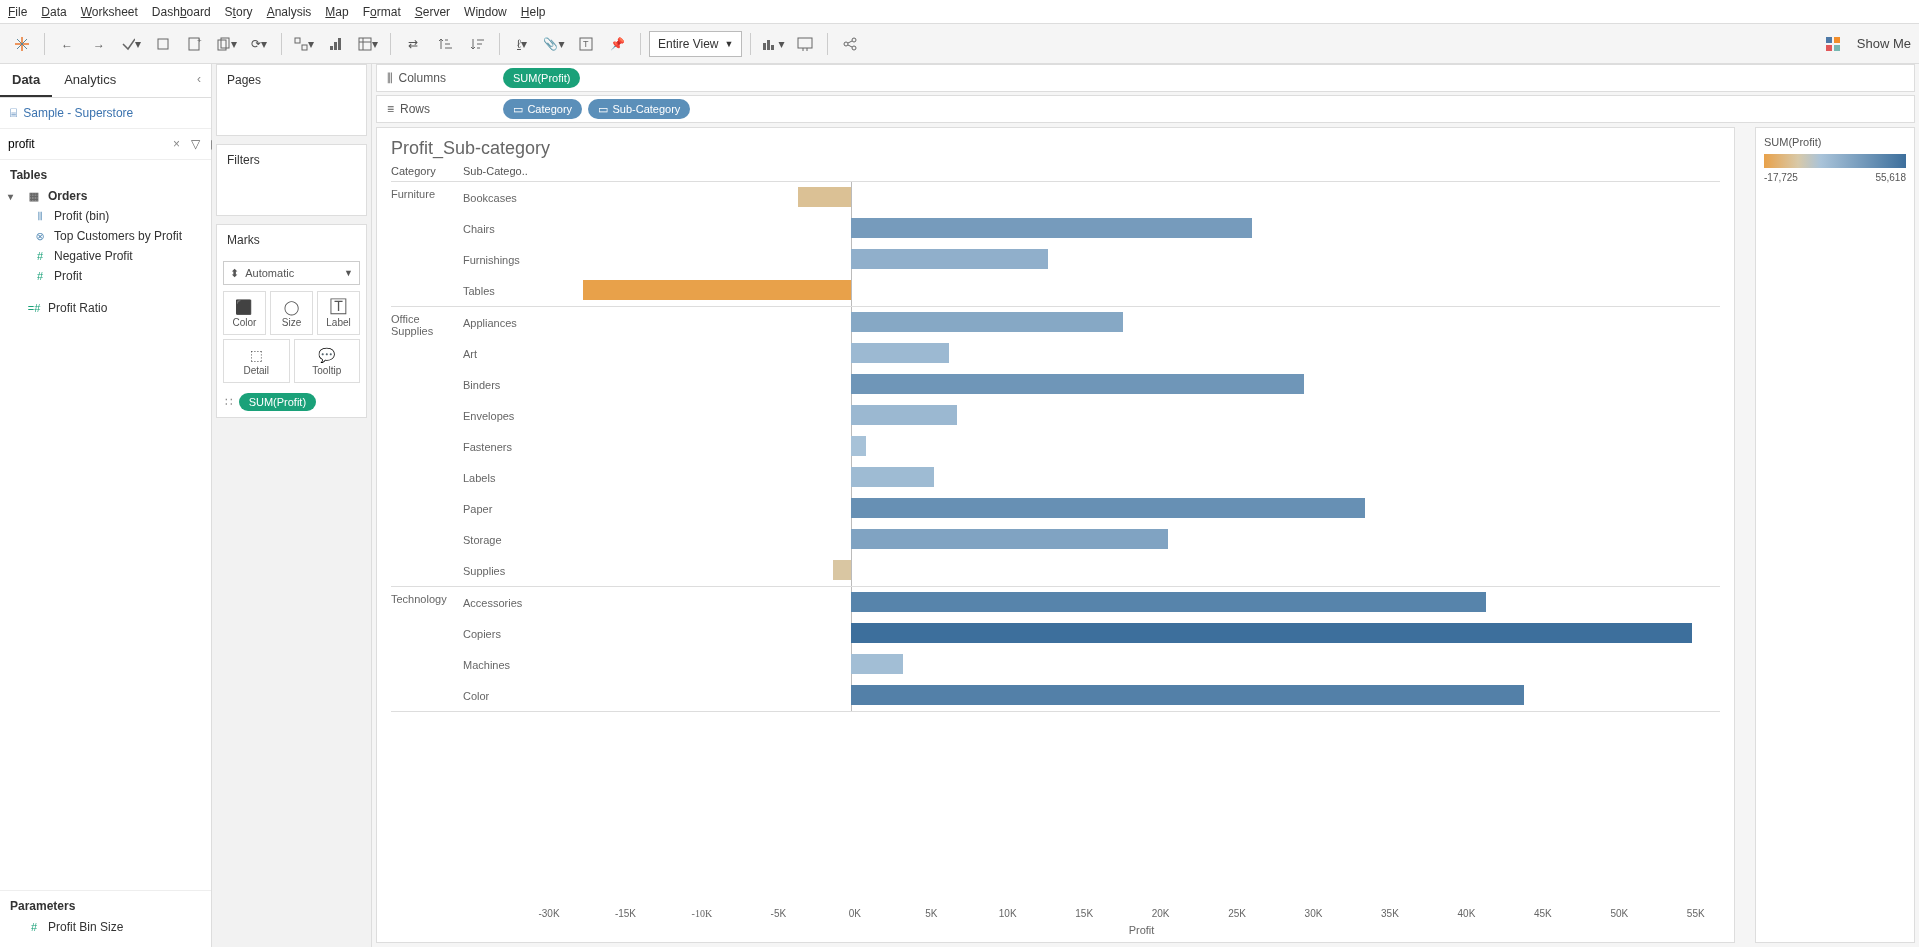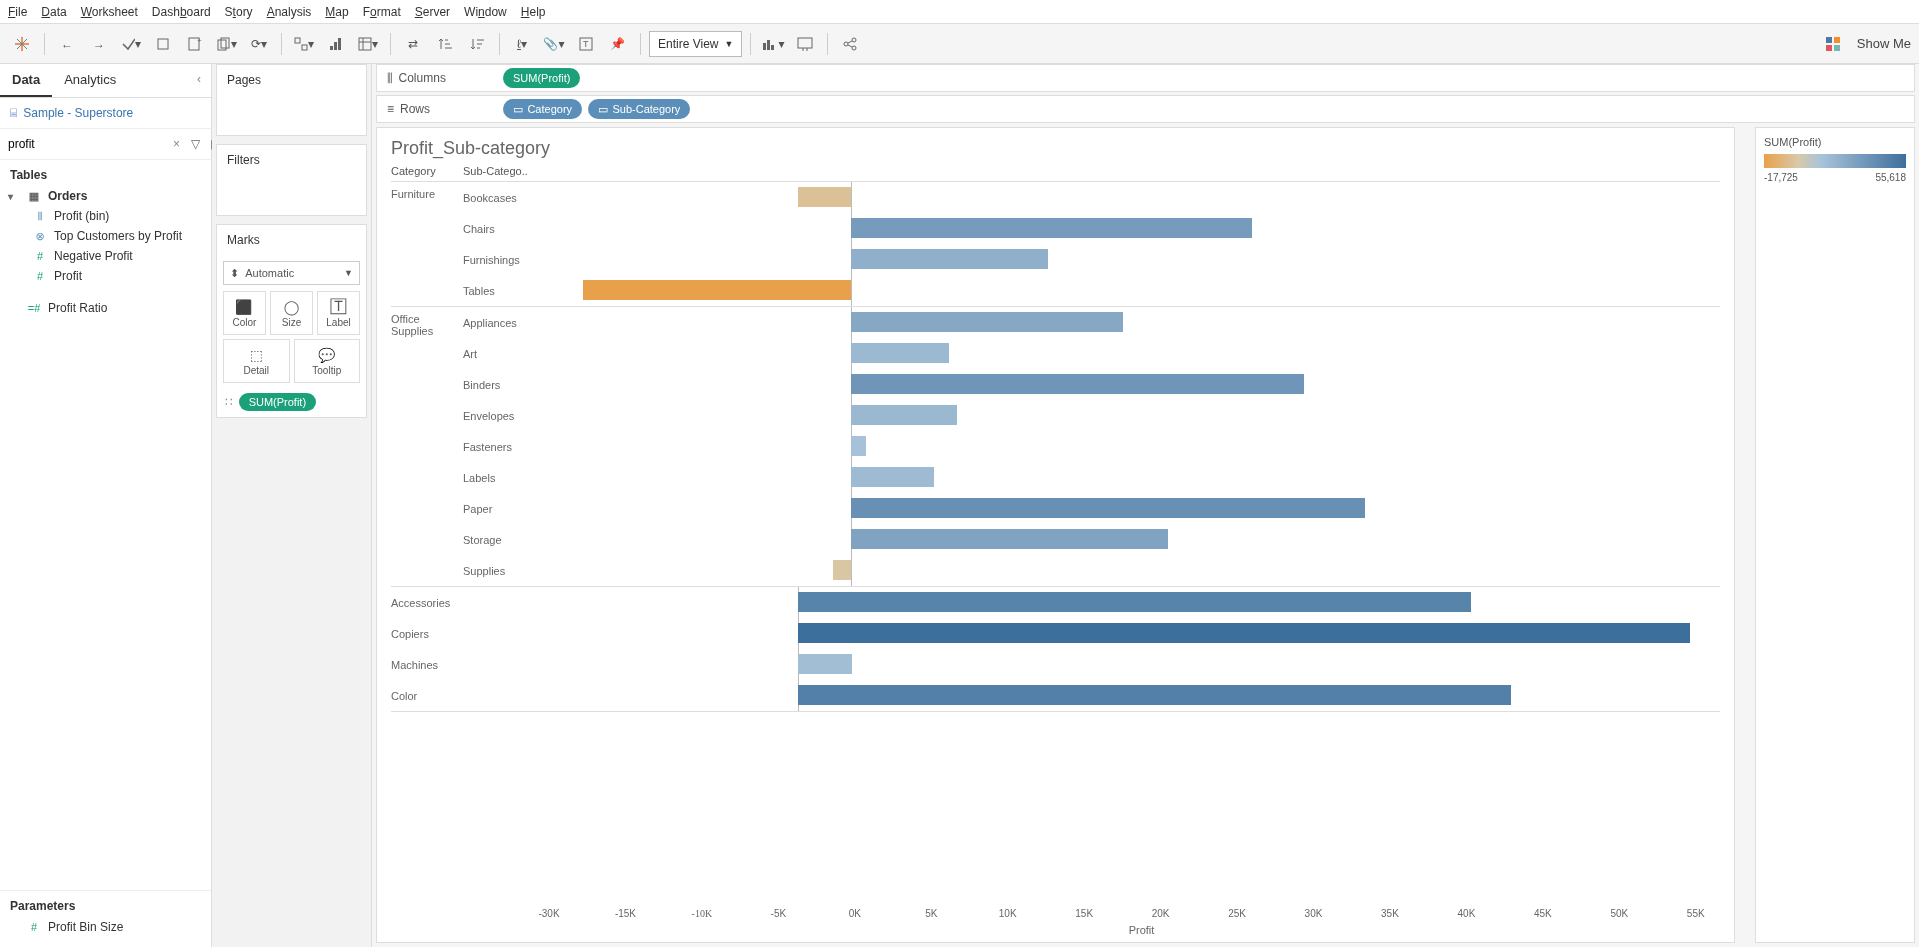--- a/index.html
+++ b/index.html
@@ -468,20 +468,21 @@
                 <div class="sub-row">
                   <div class="sub-label">Supplies</div>
                   <div class="bar-track">
                     <div class="zero-line" style="left: 25.8065%;"></div>
                     <div class="bar" style="left: 24.2581%; width: 1.54839%; background: rgb(217, 198, 162);"></div>
                   </div>
                 </div>
               </div>
             </div>
             <div class="cat-group">
+              <div class="cat-label">Technology</div>
               <div class="sub-rows">
                 <div class="sub-row">
                   <div class="sub-label">Accessories</div>
                   <div class="bar-track">
                     <div class="zero-line" style="left: 25.8065%;"></div>
                     <div class="bar" style="left: 25.8065%; width: 54.1935%; background: rgb(87, 132, 171);"></div>
                   </div>
                 </div>
                 <div class="sub-row">
                   <div class="sub-label">Copiers</div>

